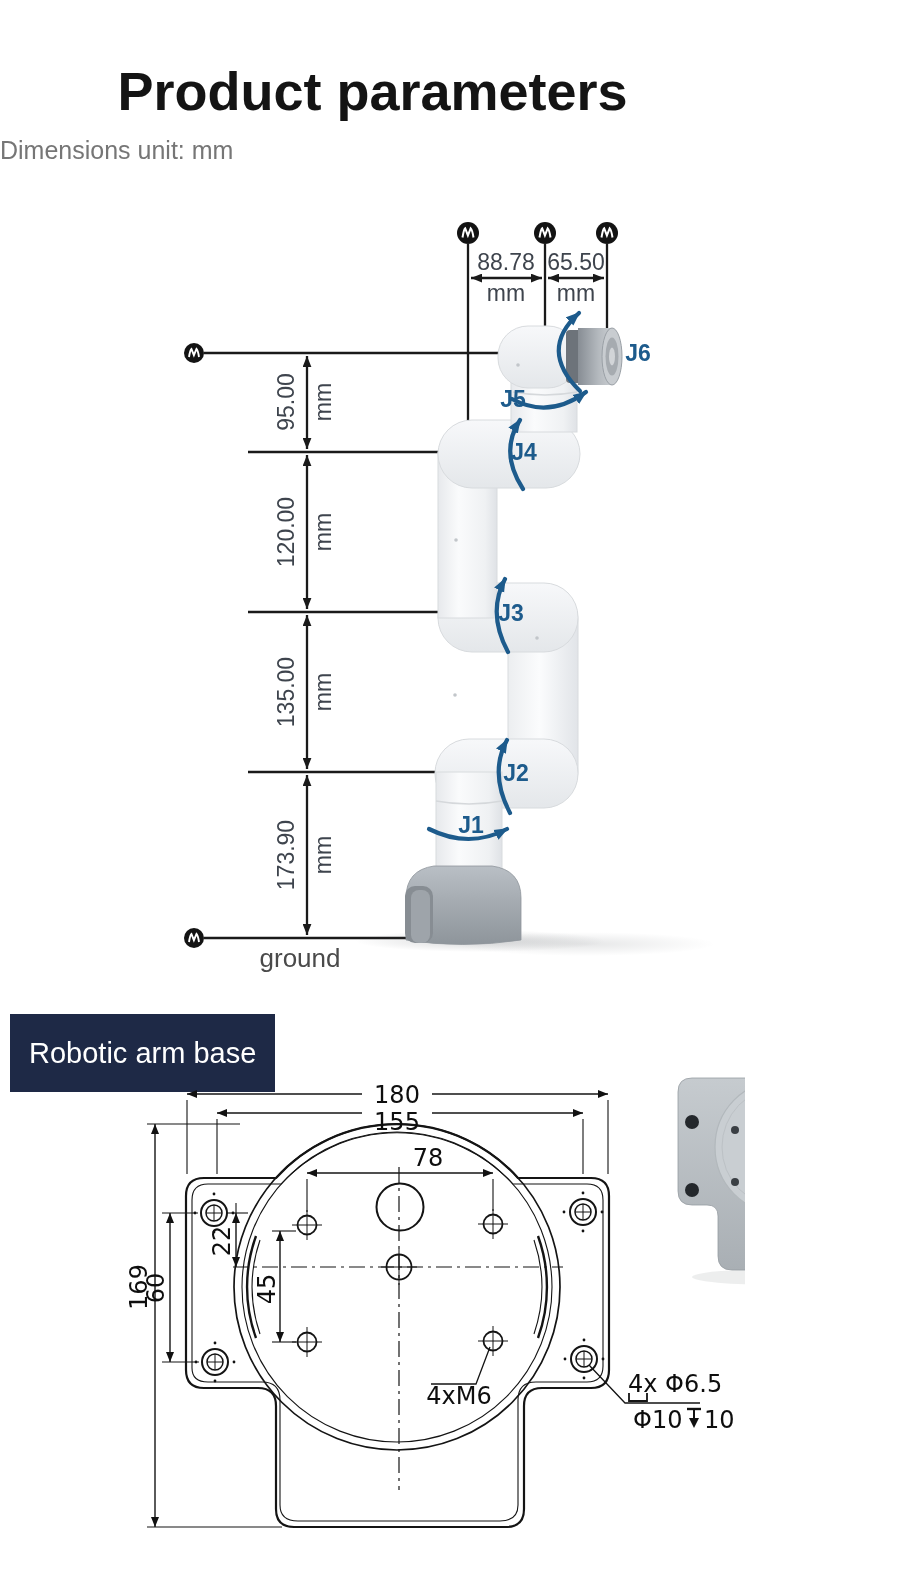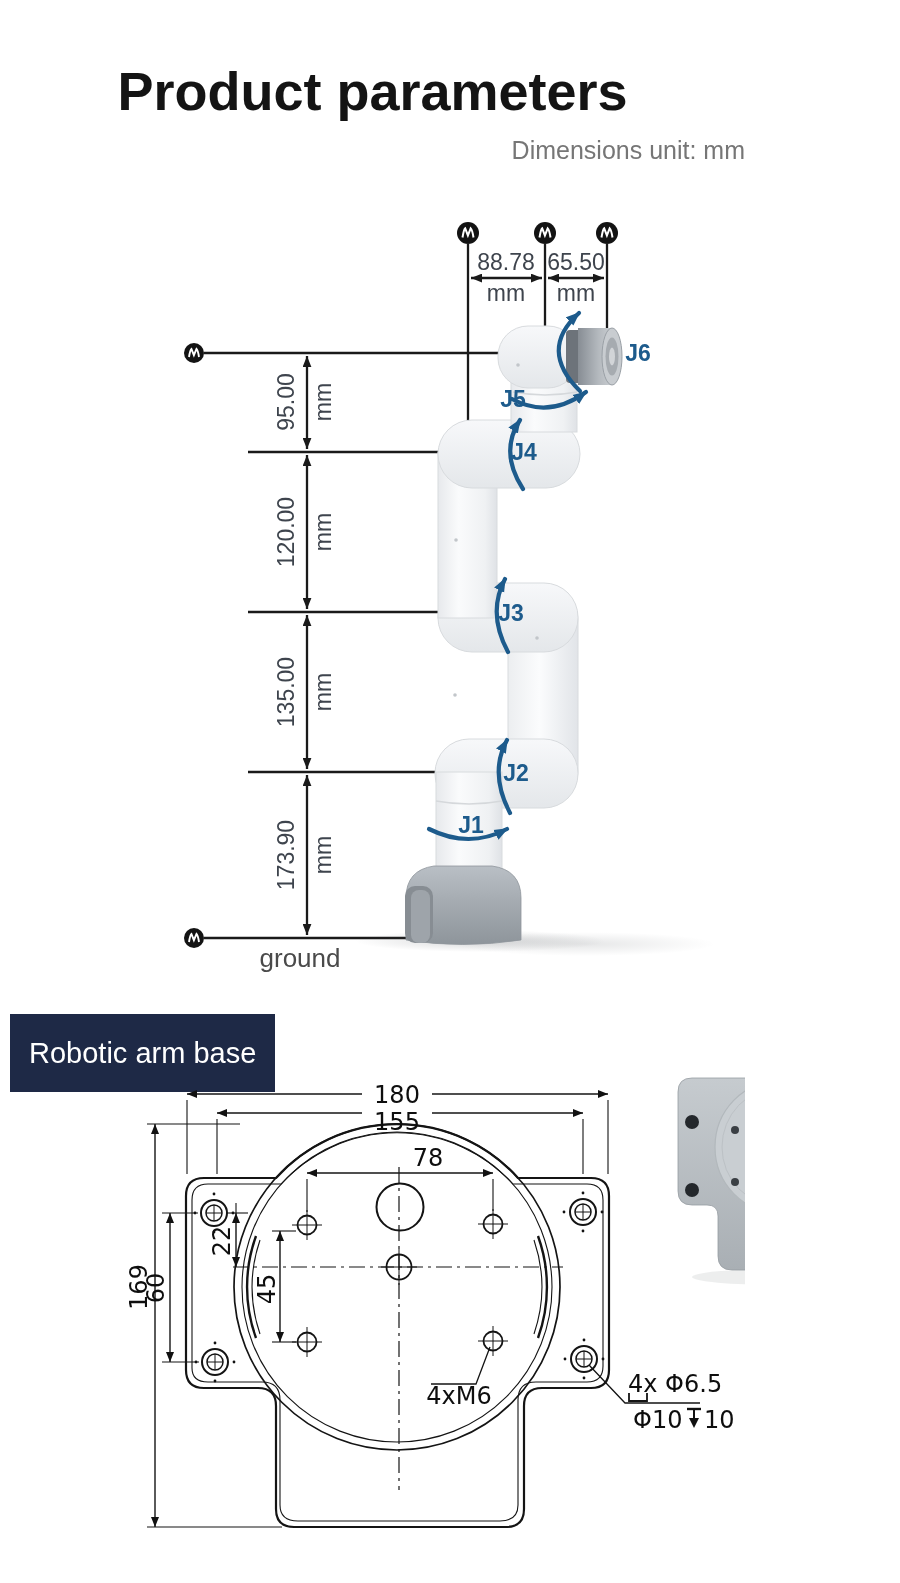--- a/index.html
+++ b/index.html
@@ -1,21 +1,21 @@
 <!DOCTYPE html>
 <html><head>
 <meta charset="utf-8">
 <style>
   html,body{margin:0;padding:0;background:#fff;}
   .canvas{position:relative;width:745px;height:1583px;background:#ffffff;overflow:hidden;
           font-family:"Liberation Sans",sans-serif;}
   .page-title{position:absolute;left:0;right:0;top:60px;text-align:center;
               font-size:54px;font-weight:700;color:#141414;letter-spacing:0px;}
-  .page-subtitle{position:absolute;left:0;right:0;top:136px;text-align:right;
-              font-size:25px;color:#767676;padding-left:20px;}
+  .page-subtitle{position:absolute;left:0;right:0;top:136px;text-align:left;
+              font-size:25px;color:#767676;}
   .section-chip{position:absolute;left:10px;top:1014px;height:54px;line-height:54px;
               padding:12px 19px;background:#1e2946;color:#ffffff;font-size:29px;}
   svg{position:absolute;display:block;}
   #armsvg{left:0;top:0;}
   #basesvg{left:0;top:1000px;}
   .dim{font-family:"Liberation Sans",sans-serif;font-size:23px;fill:#3e444d;}
   .ground{font-family:"Liberation Sans",sans-serif;font-size:26px;fill:#4a4a4a;}
   .jlab{font-family:"Liberation Sans",sans-serif;font-size:23px;font-weight:700;fill:#1d5b8c;}
   .cad{font-family:"DejaVu Sans",sans-serif;font-size:24px;fill:#0e0e0e;}
   .dline{stroke:#1a1a1a;stroke-width:2.3;fill:none;}

